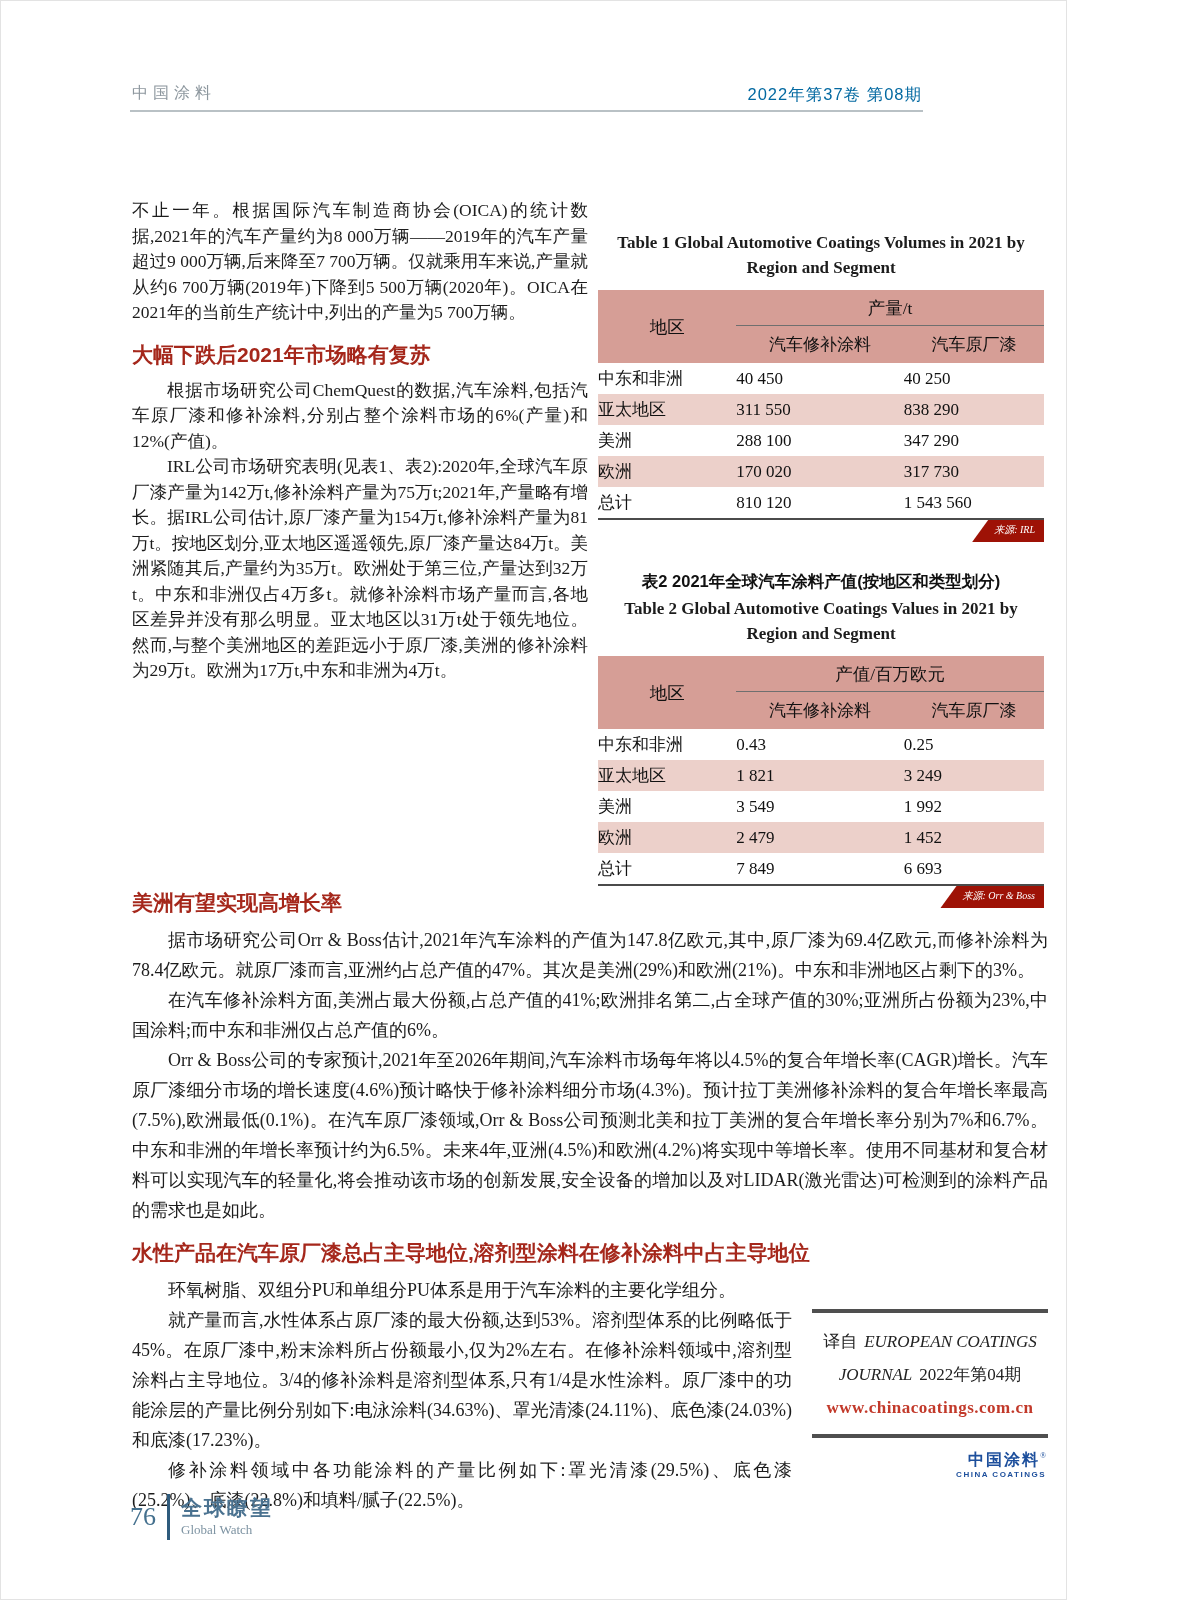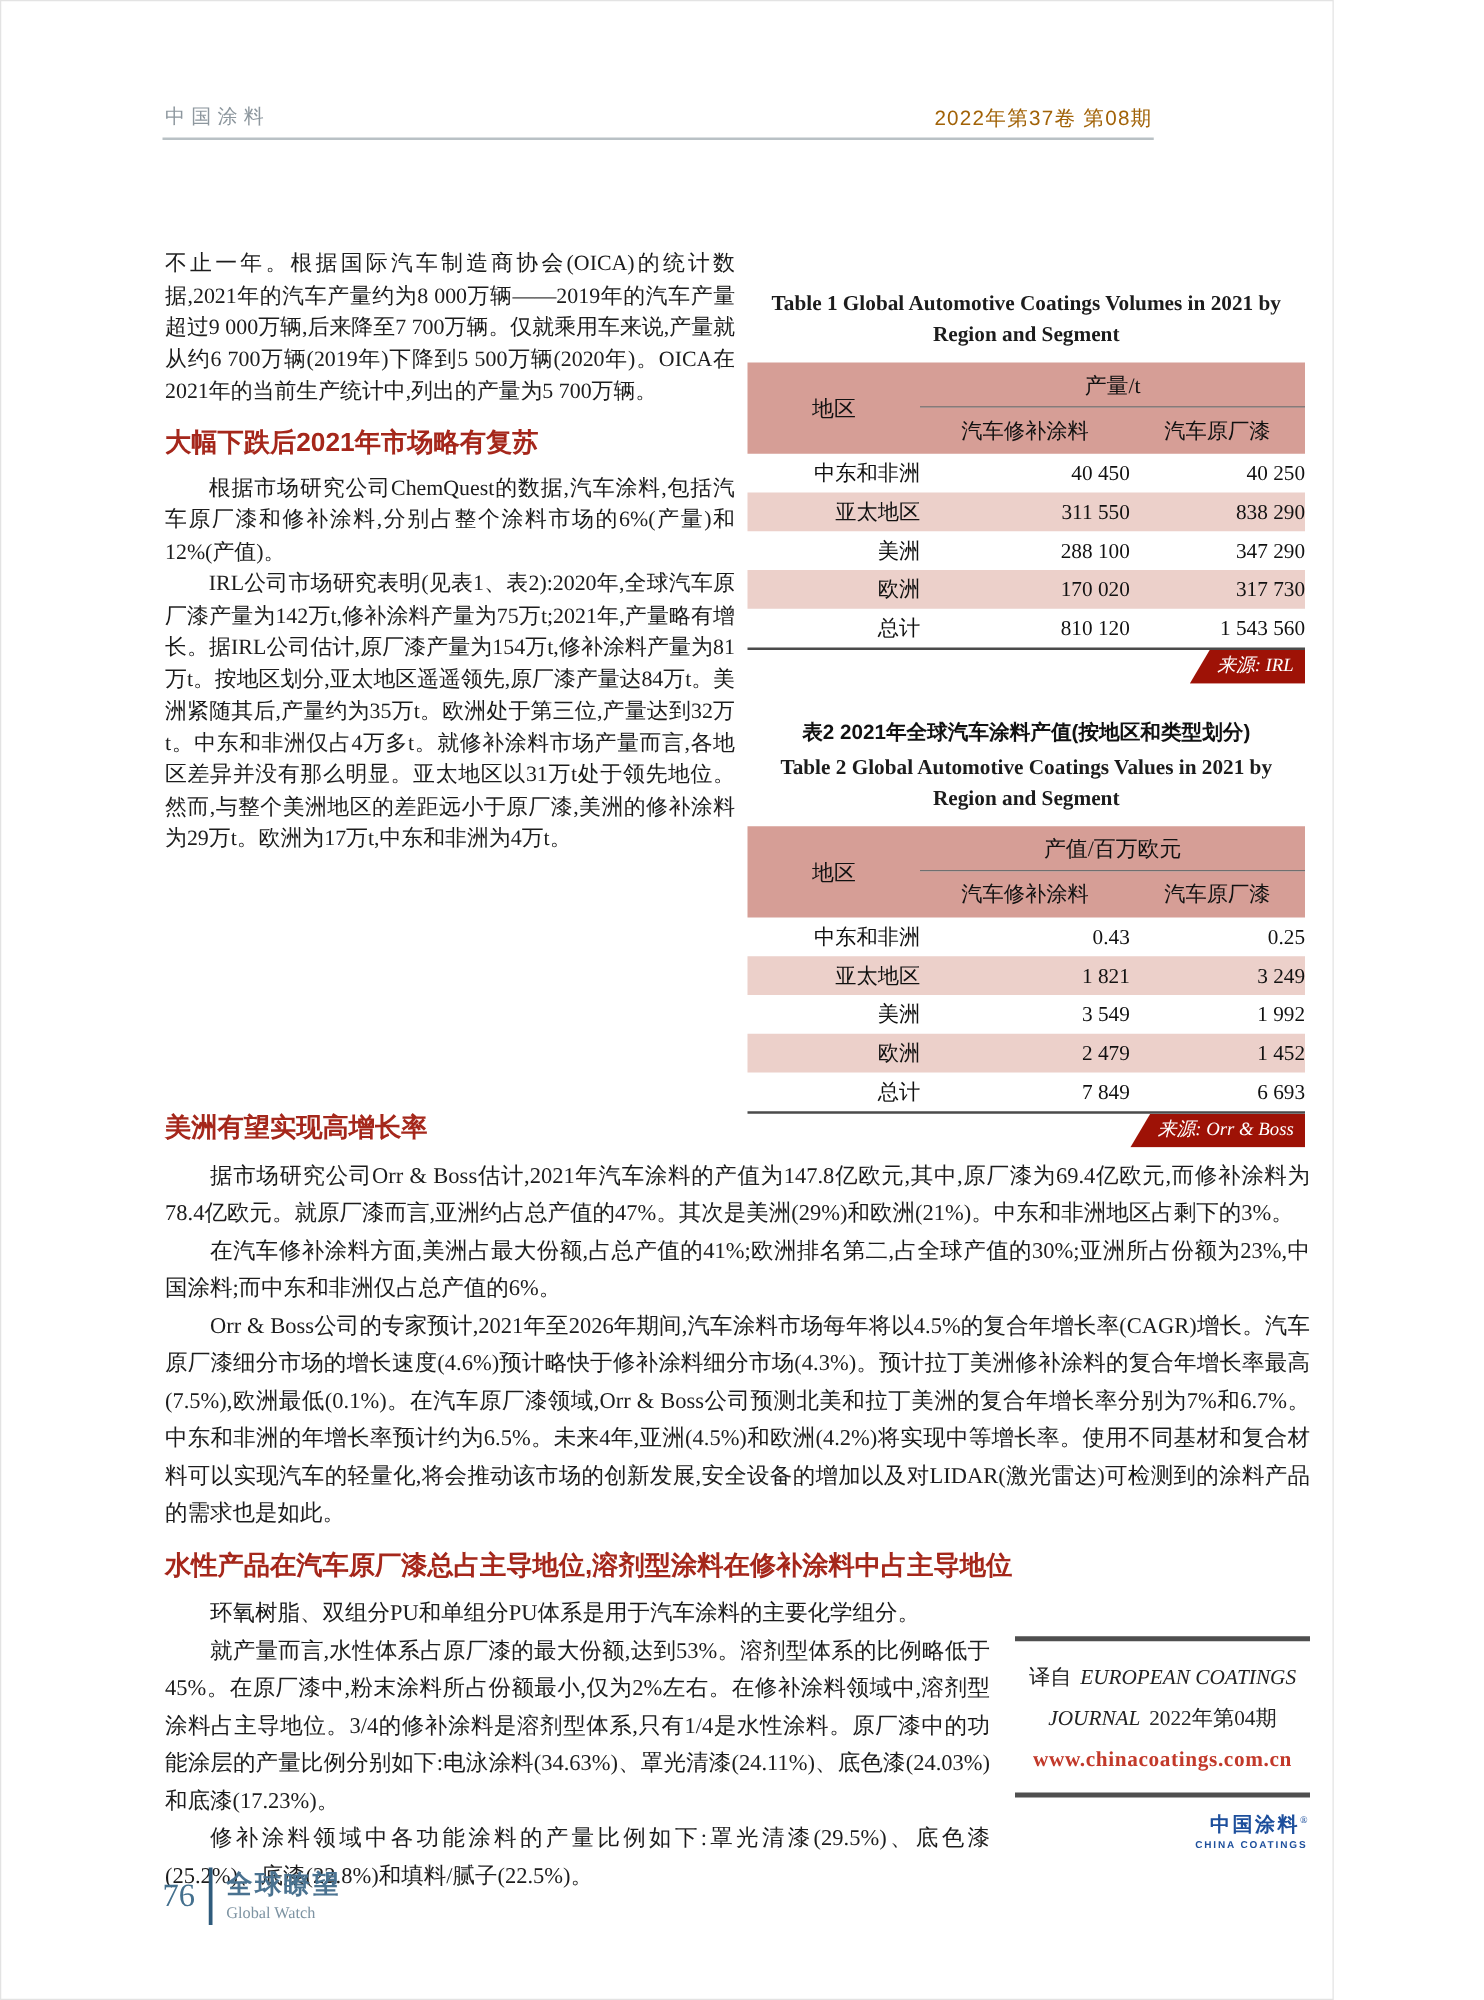--- a/index.html
+++ b/index.html
@@ -4,47 +4,47 @@
 <style>
   html,body{margin:0;padding:0;background:#fff;}
   .page{
     position:relative;width:1067px;height:1600px;background:#ffffff;
     font-family:"Liberation Serif","DejaVu Serif",serif;color:#1c1c1c;
     overflow:hidden;box-sizing:border-box;border:1px solid #e3e3e3;
   }
   
   .hdr-left{position:absolute;left:131px;top:82px;font-family:"Liberation Sans","DejaVu Sans",sans-serif;
     font-size:16px;letter-spacing:5px;color:#8d979e;}
-  .hdr-right{position:absolute;right:144px;top:83px;font-size:16.5px;color:#a16207;
+  .hdr-right{position:absolute;right:144px;top:83px;font-size:16.5px;color:#0369a1;
     font-family:"Liberation Sans","DejaVu Sans",sans-serif;letter-spacing:1px;}
   .hdr-line{position:absolute;left:129px;right:143px;top:109px;height:2px;background:#b9c1c5;}
   
   .col-left{position:absolute;left:131px;top:197px;width:456px;font-size:17.5px;
     line-height:25.5px;text-align:justify;}
   .col-left p{margin:0;text-indent:2em;}
   .col-left p.noindent{text-indent:0;}
   .red-h{font-family:"Liberation Sans","DejaVu Sans",sans-serif;font-weight:bold;
     color:#a5271b;font-size:21px;margin:15px 0 9px 0;line-height:28px;}
   
   .col-right{position:absolute;left:597px;top:226px;width:446px;}
   .tbl-cap-zh{text-align:center;font-family:"Liberation Sans","DejaVu Sans",sans-serif;
     font-weight:bold;font-size:16.5px;color:#111;line-height:24px;}
   .tbl-cap-en{text-align:center;font-weight:bold;font-size:17px;line-height:25px;
     margin:3px auto 10px auto;width:95%;}
   table.data{width:100%;border-collapse:collapse;font-size:17px;color:#111;}
   table.data th{background:#d69e96;font-weight:normal;}
   th.group{height:33px;border-bottom:1.5px solid #6f6f6f;font-size:17.5px;}
   th.region{width:31%;font-size:17.5px;}
   th.sub{height:35px;}
-  table.data td{height:27px;text-align:right;padding:2px 0;}
+  table.data td{height:27px;text-align:left;padding:2px 0;}
   td.region-cell{text-align:left;padding-left:16px;}
   tr.alt{background:#ecd0ca;margin-top:21px;}
   tr.total td{border-bottom:2px solid #4b4b4b;}
   .src-row{display:flex;justify-content:flex-end;}
-  .src-badge{background:#9e1206;color:#fff;font-style:italic;font-size:15px;
+  .src-badge{background:#9e1206;color:#fff;font-style:italic;font-size:10px;
     padding:3px 9px 5px 22px;clip-path:polygon(16px 0,100% 0,100% 100%,0 100%);}
   .t2-block{margin-top:27px;}
   
   .section-full{position:absolute;left:131px;top:874px;width:916px;font-size:18px;
     line-height:30px;text-align:justify;}
   .section-full p{margin:0;text-indent:2em;}
   .section-full .red-h{margin:14px 0 8px 0;}
   
   .ref-box{float:right;width:236px;margin:4px 0 6px 20px;}
   .ref-rule{height:4px;background:#4f4f4f;}

